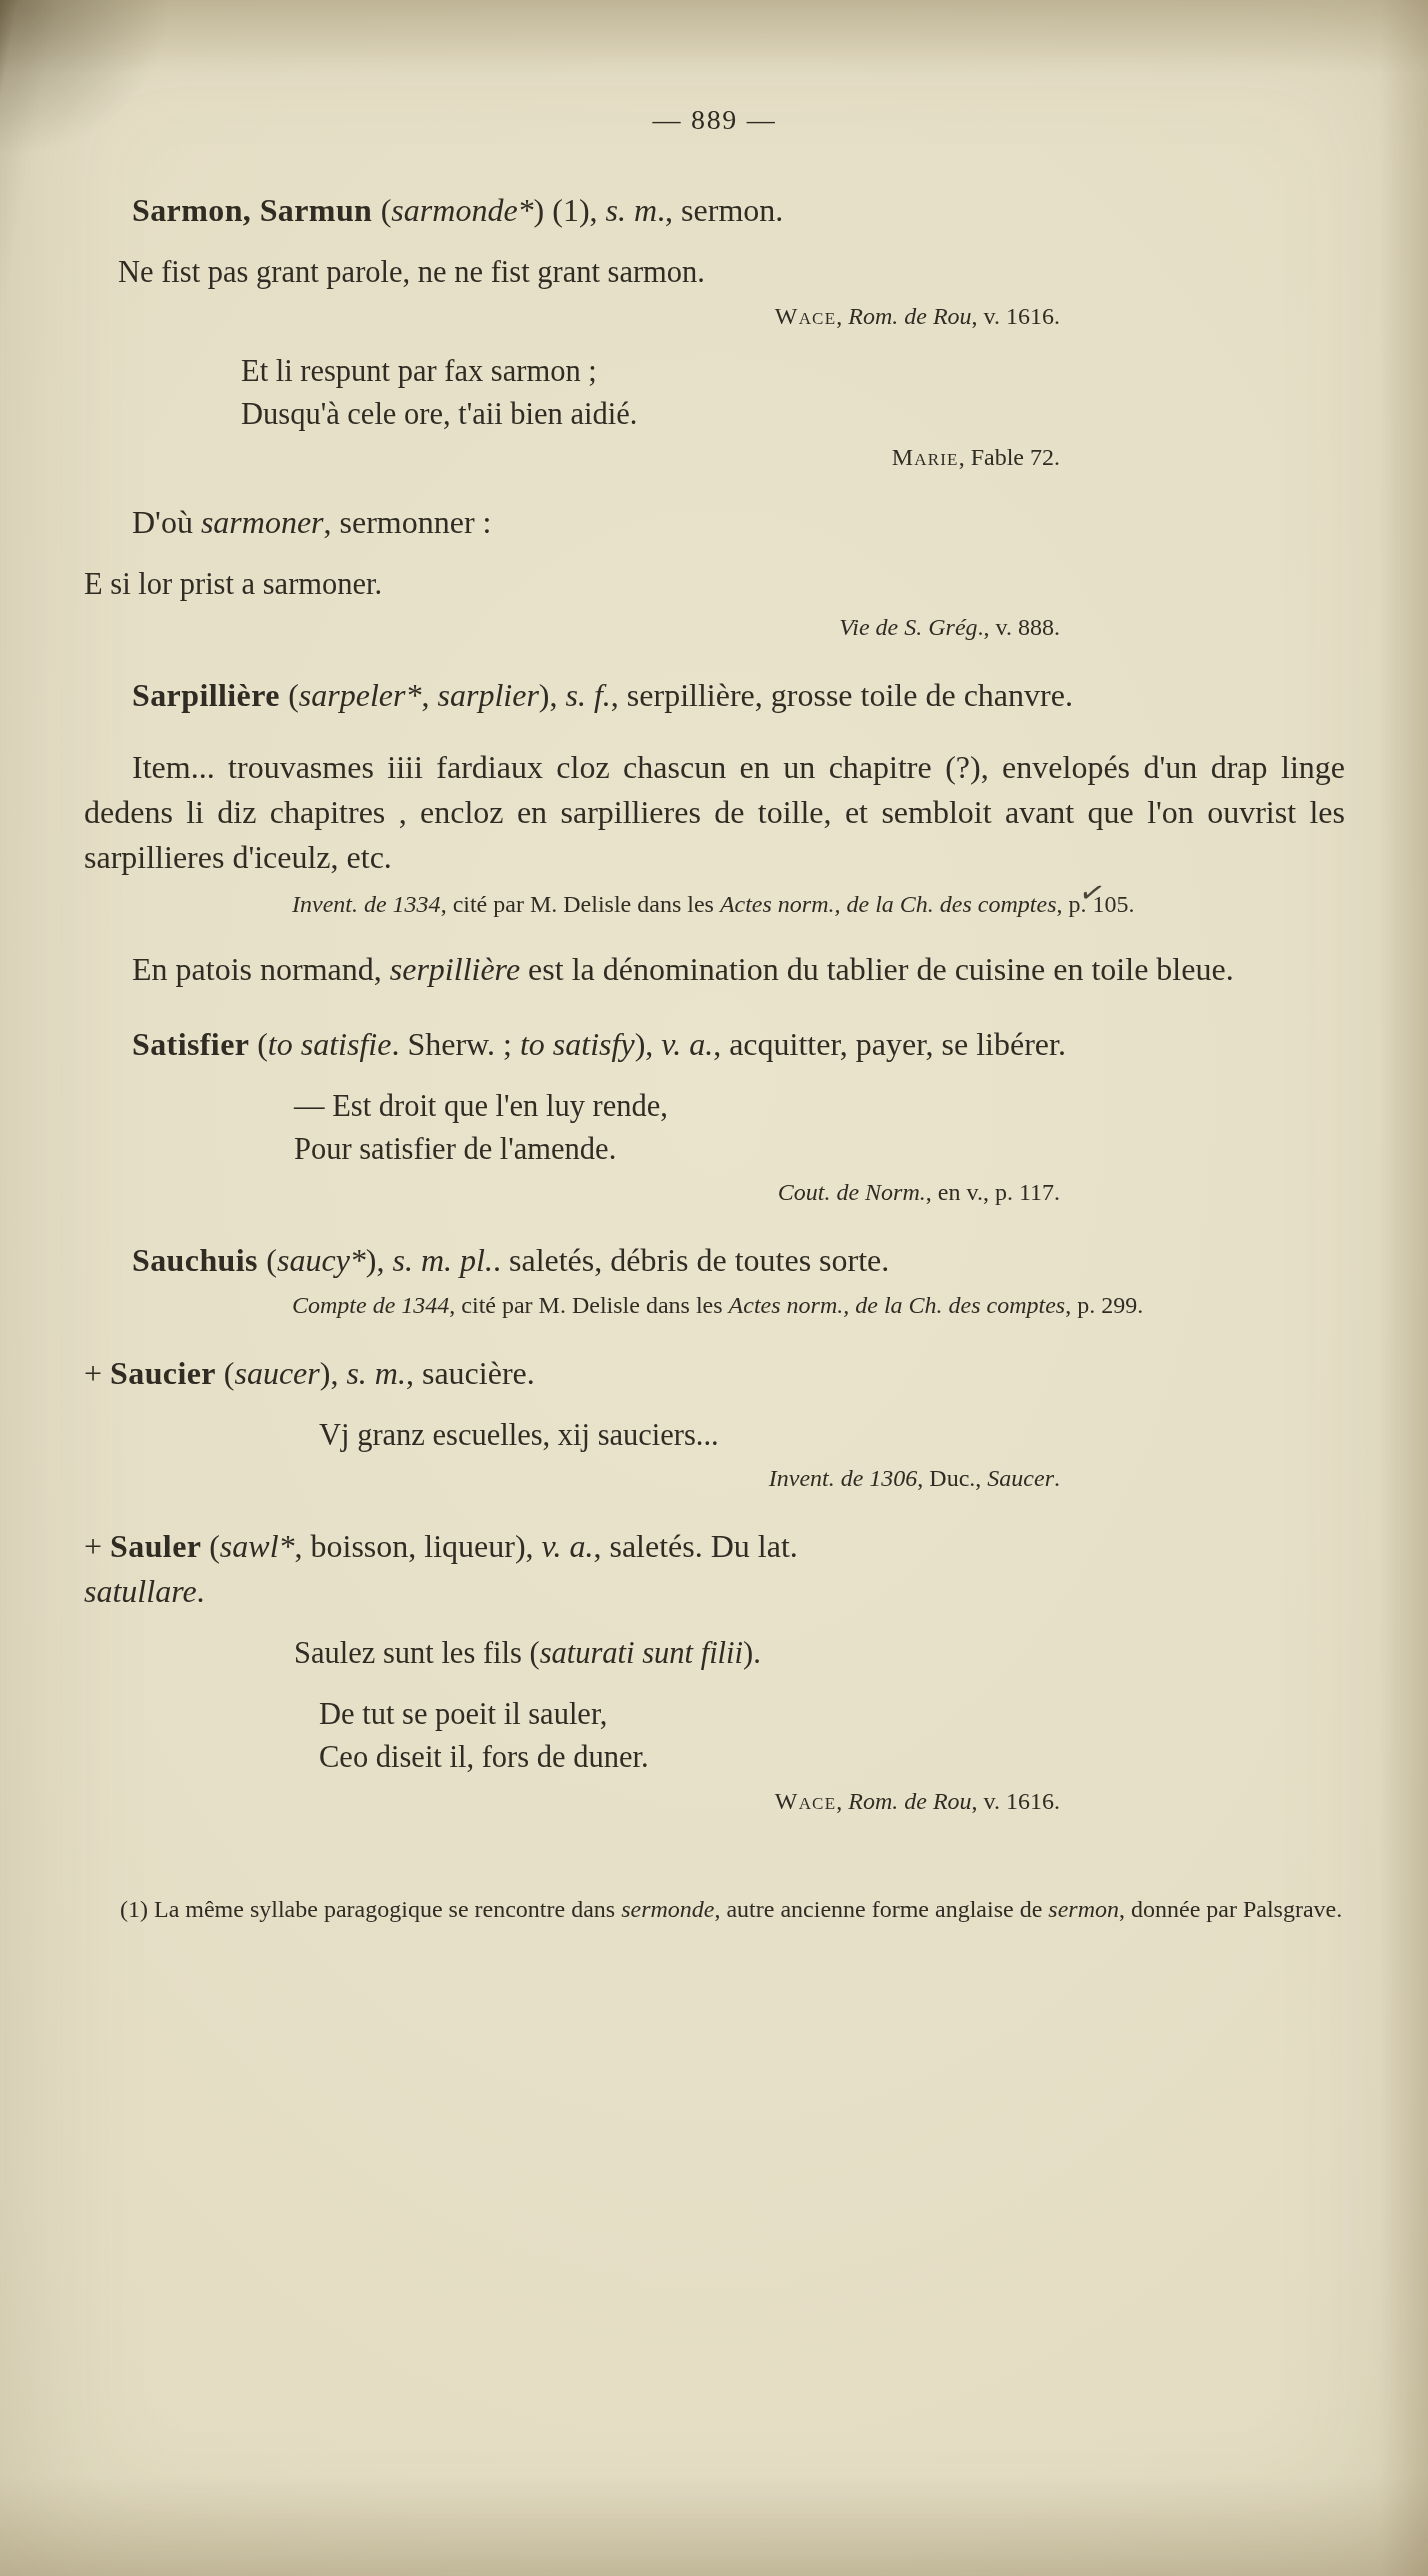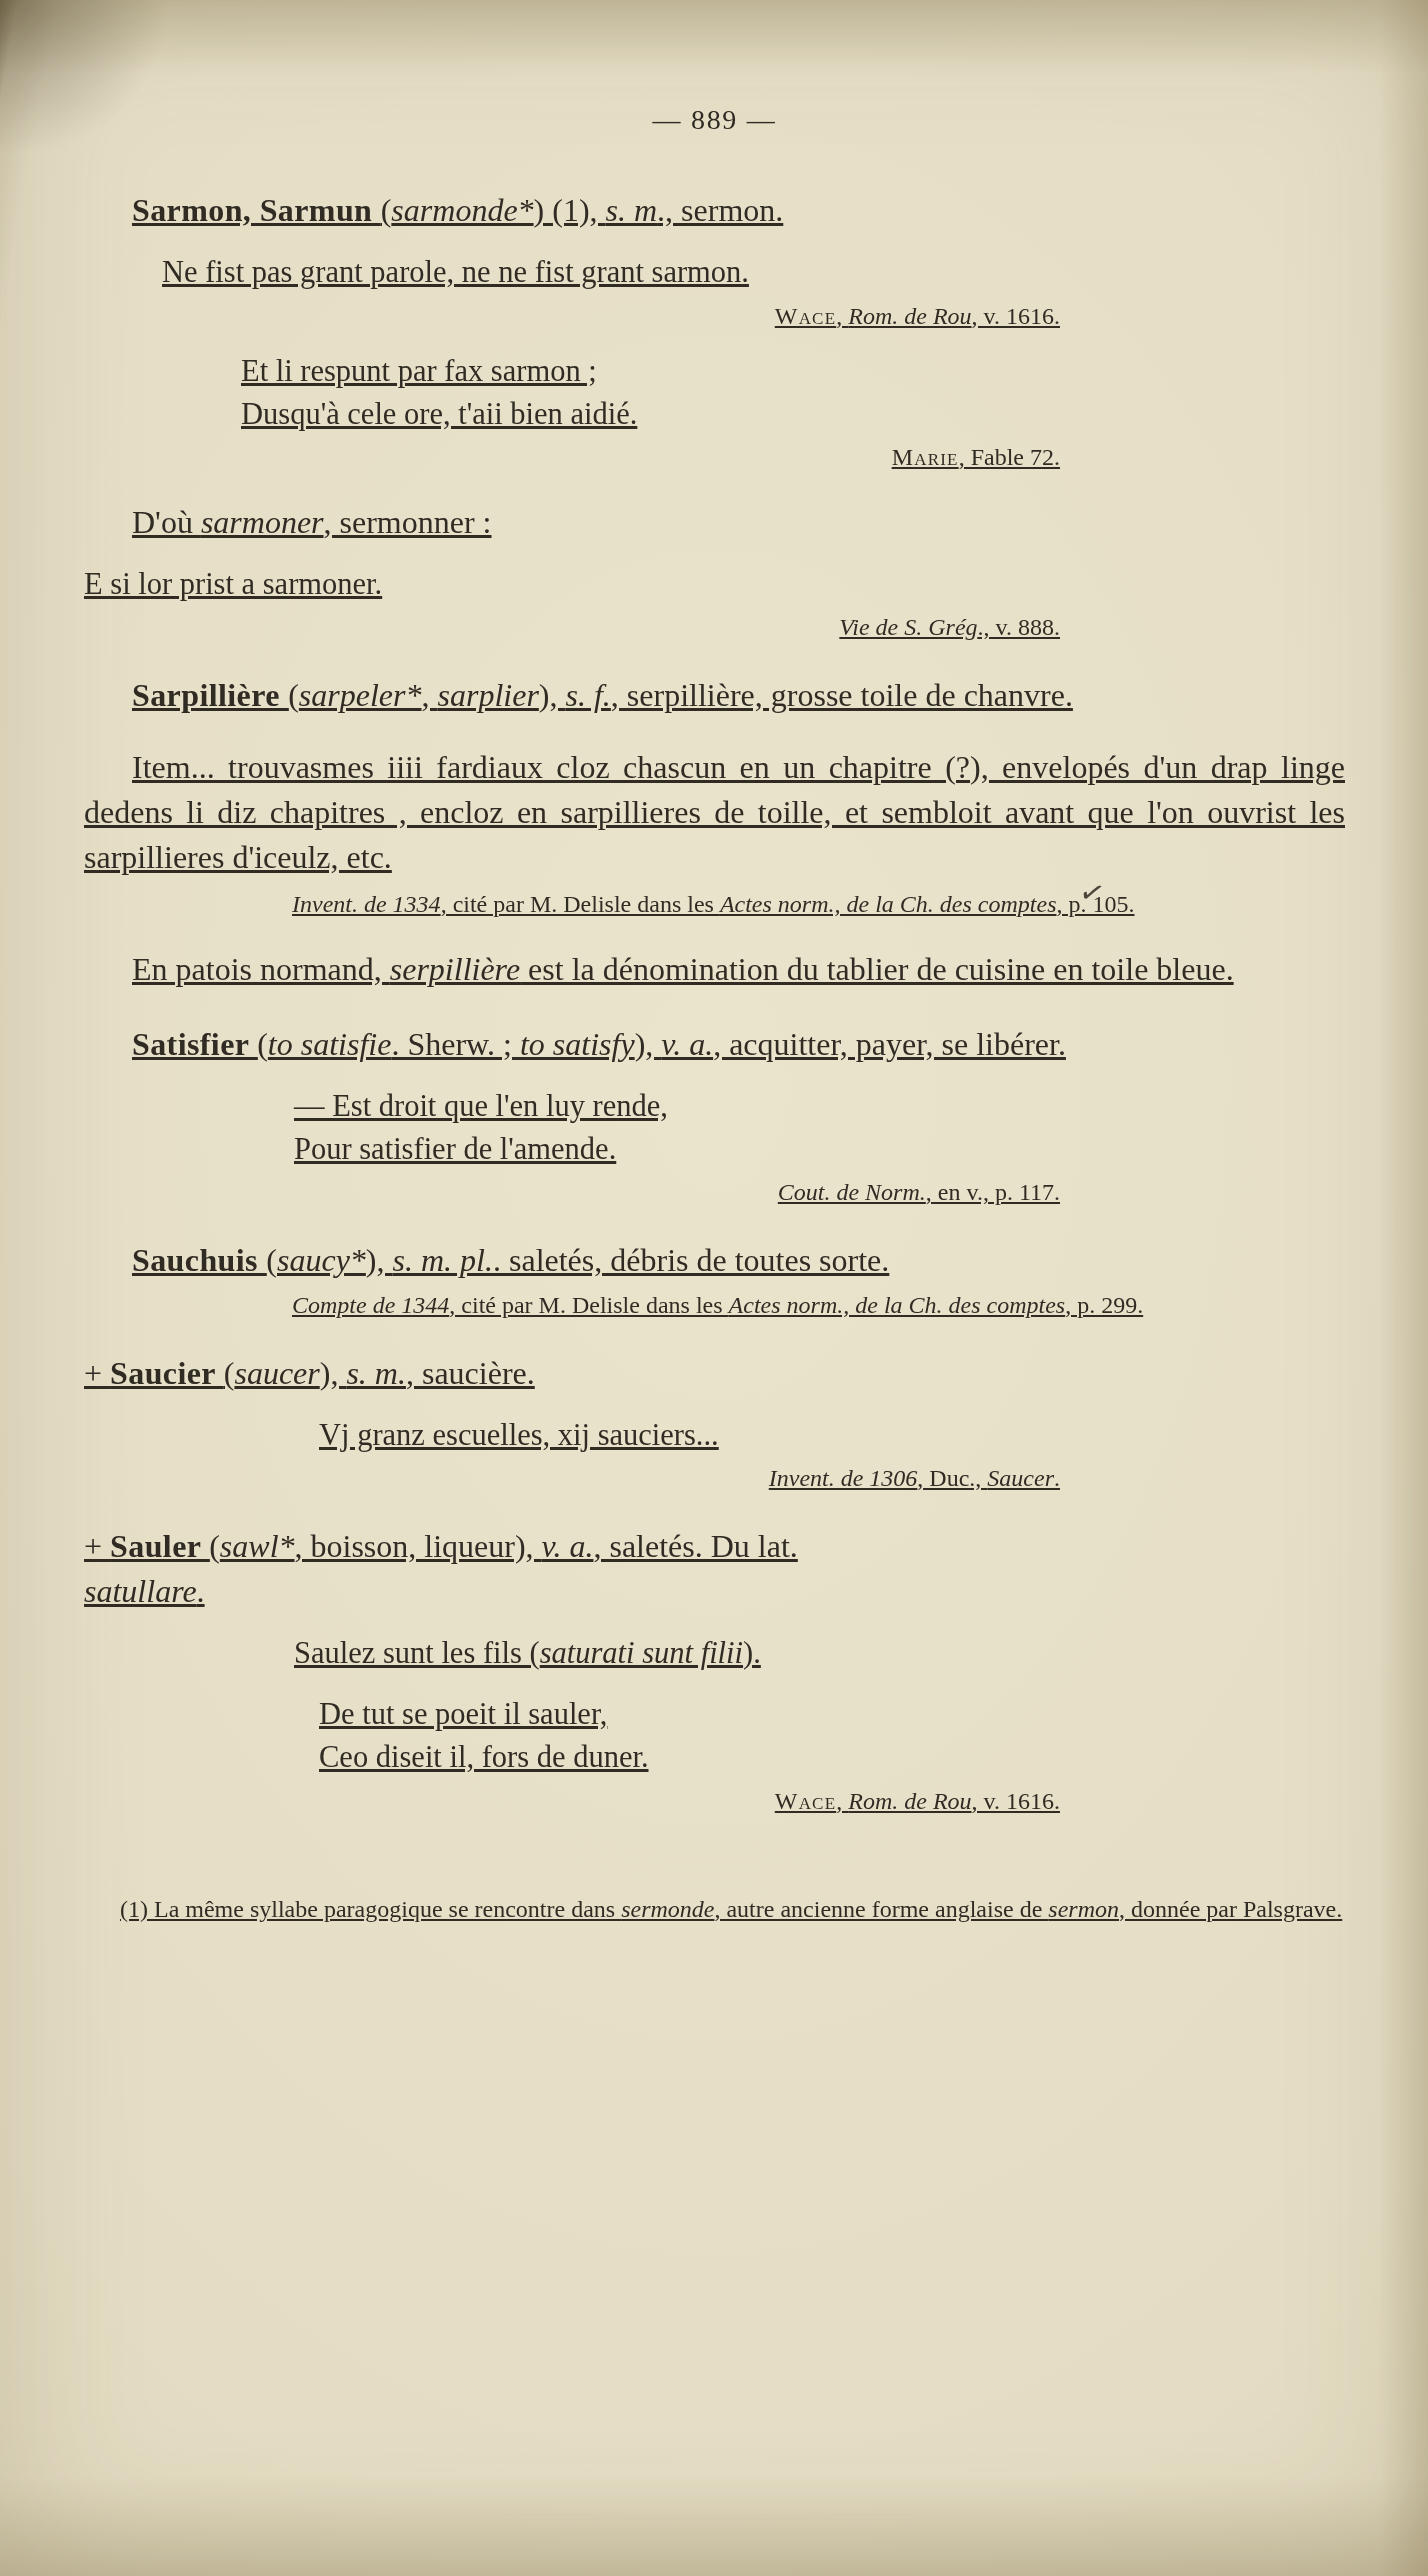--- a/index.html
+++ b/index.html
@@ -14,30 +14,30 @@
       linear-gradient(to bottom, rgba(126,108,66,0.28) 0px, rgba(126,108,66,0) 74px),
       linear-gradient(to top, rgba(126,108,66,0.24) 0px, rgba(126,108,66,0) 99px),
       radial-gradient(ellipse 130% 105% at 50% 42%, #ebe4cd 0%, #e4ddc4 55%, #d3caab 100%);
   }
   .page::after{content:"";position:absolute;inset:0;pointer-events:none;
     box-shadow:inset 0 0 149px rgba(96,80,44,0.18);}
   .page-number{position:absolute;top:104px;left:0;width:100%;text-align:center;
     font-size:28px;letter-spacing:1.7px;}
   .text-block{position:absolute;left:84px;top:188px;width:1261px;
     font-size:32px;line-height:45px;}
-  .blk{margin-top:18px;text-decoration:underline;}
+  .blk{margin-top:18px;}
   .blk:first-child{margin-top:0;}
   .blk-entry{margin-top:30px;text-align:justify;text-indent:48px;}
   .blk-para{margin-top:26.4px;text-align:justify;text-indent:48px;}
   .no-indent{text-indent:0;}
   .blk-verse{margin-top:18px;font-size:30.5px;line-height:43px;}
   .blk-cite-right{margin-top:6.6px;font-size:24px;line-height:31px;text-align:right;padding-right:285px;}
   .blk-cite-block{margin-top:6.6px;font-size:24px;line-height:31px;padding-left:272px;text-indent:-64px;}
   .blk-footnote{margin-top:76px;font-size:24px;line-height:33px;text-align:justify;text-indent:36px;}
-  .ind-1{margin-left:78px;}
+  .ind-1{margin-left:34px;}
   .ind-2{margin-left:157px;}
   .ind-3{}
   .ind-4{margin-left:210px;}
   .ind-5{margin-left:235px;}
   .run-b{font-weight:bold;letter-spacing:0.4px;}
   .run-i{font-style:italic;}
   .run-sc{font-variant:small-caps;letter-spacing:1.2px;}
   .run-mark{display:inline-block;transform:rotate(14deg) translateY(3.3px);
     font-size:30px;opacity:.85;margin-left:8.3px;}
 </style>

